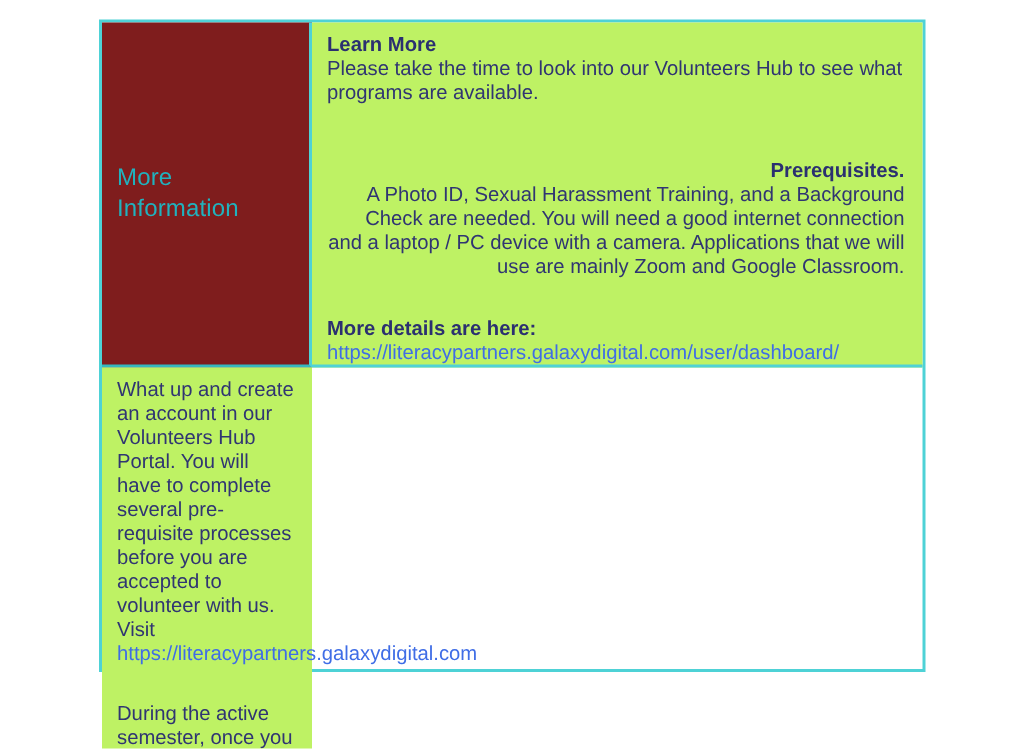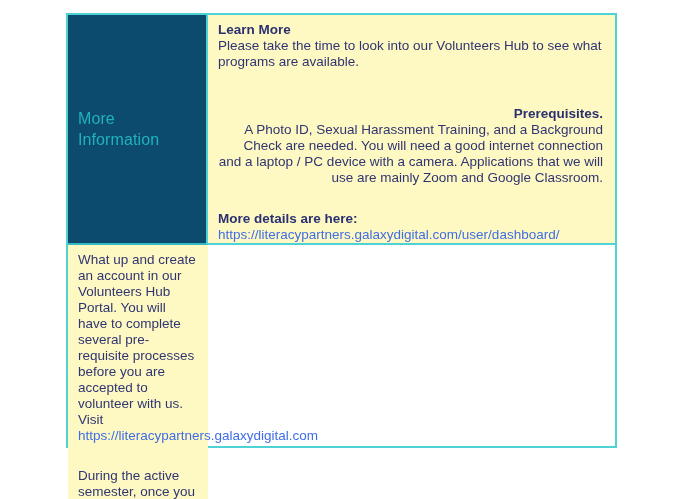--- a/index.html
+++ b/index.html
@@ -16,38 +16,38 @@
     left: 66px; top: 13px;
     width: 551px; height: 435px;
     border: 2px solid #4ed2d6;
     display: grid;
     grid-template-columns: 140px 1fr;
     grid-template-rows: 230px 1fr;
     background: #ffffff;
   }
 
   .label-cell {
-    background: #0c4a6e;
+    background: #7f1d1d;
     border-right: 2px solid #4ed2d6;
     display: flex;
     align-items: center;
     padding-left: 10px;
     padding-right: 12px;
   }
   .label-cell.row-1 { border-bottom: 2px solid #35b9c0; }
   .label-text {
     color: #21b2be;
     font-size: 16px;
     line-height: 21px;
     font-weight: 500;
     letter-spacing: 0.1px;
   }
 
   .content-cell {
-    background: #fef9c3;
+    background: #bef264;
     padding: 7px 12px 0 10px;
     color: #303572;
     font-size: 13.5px;
     line-height: 16px;
   }
   .content-cell.row-1 { border-bottom: 2px solid #4ed2d6; }
 
   .section .heading {
     font-weight: bold;
     color: #2b3070;

